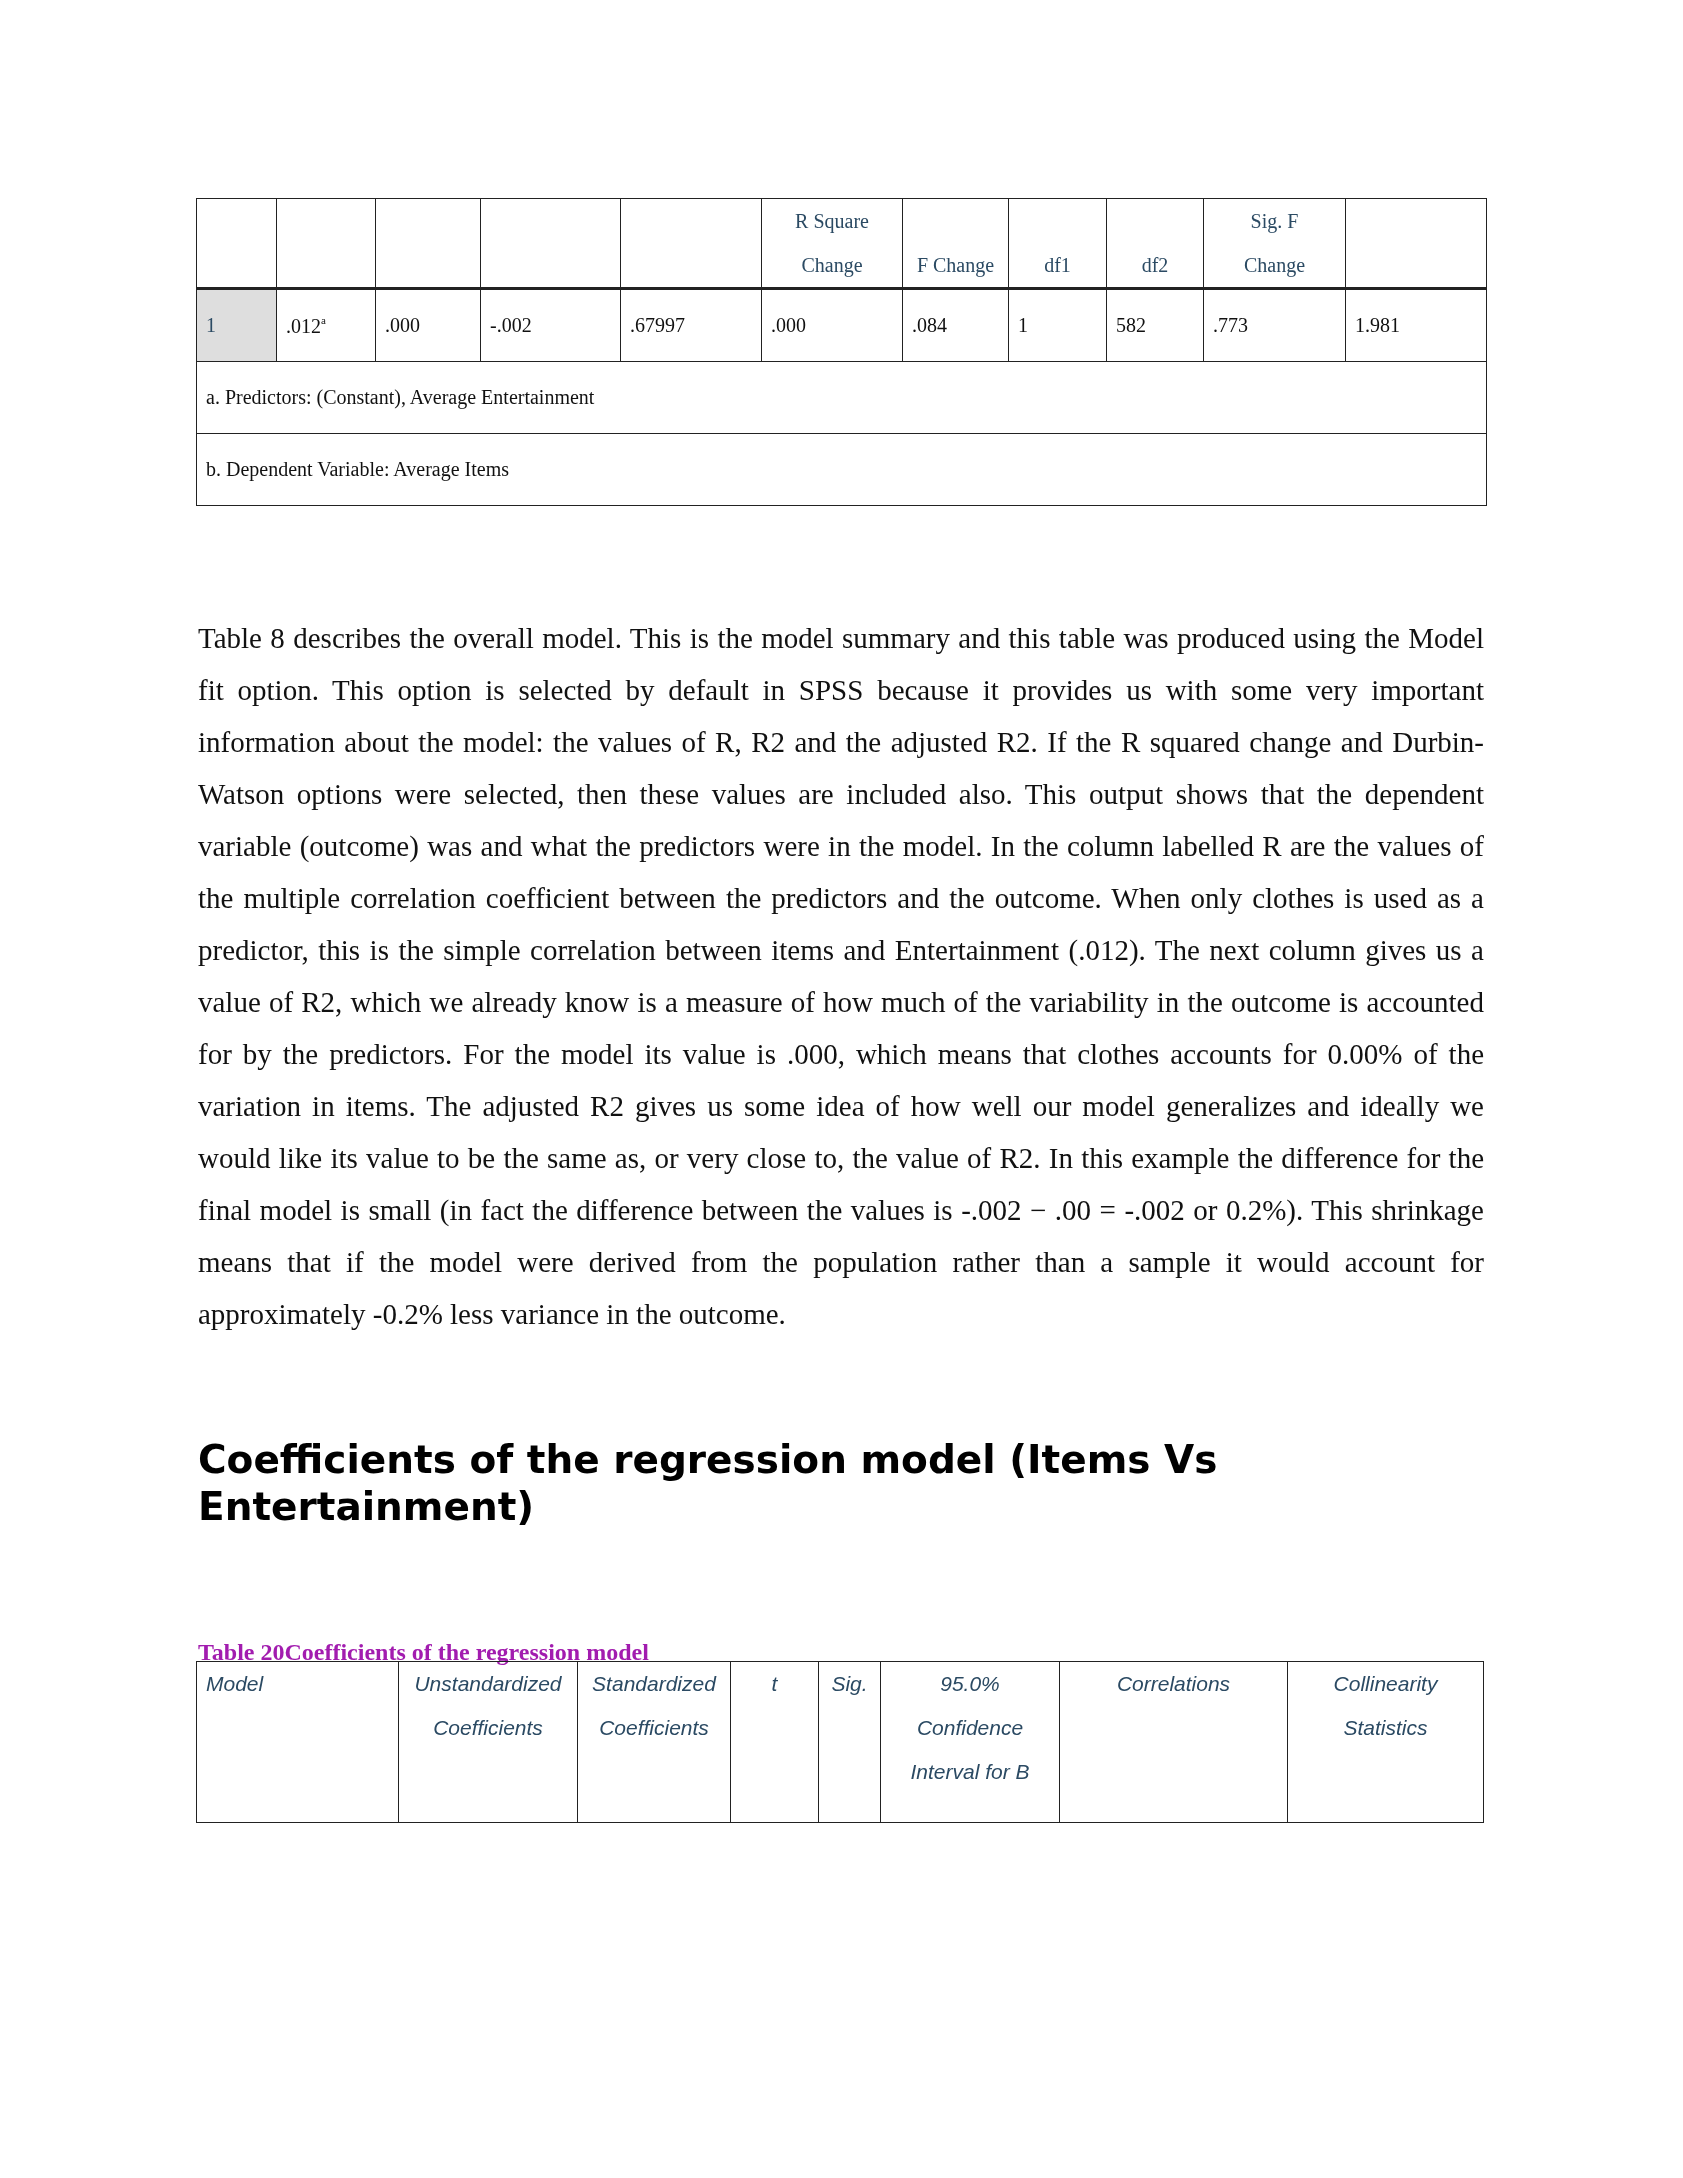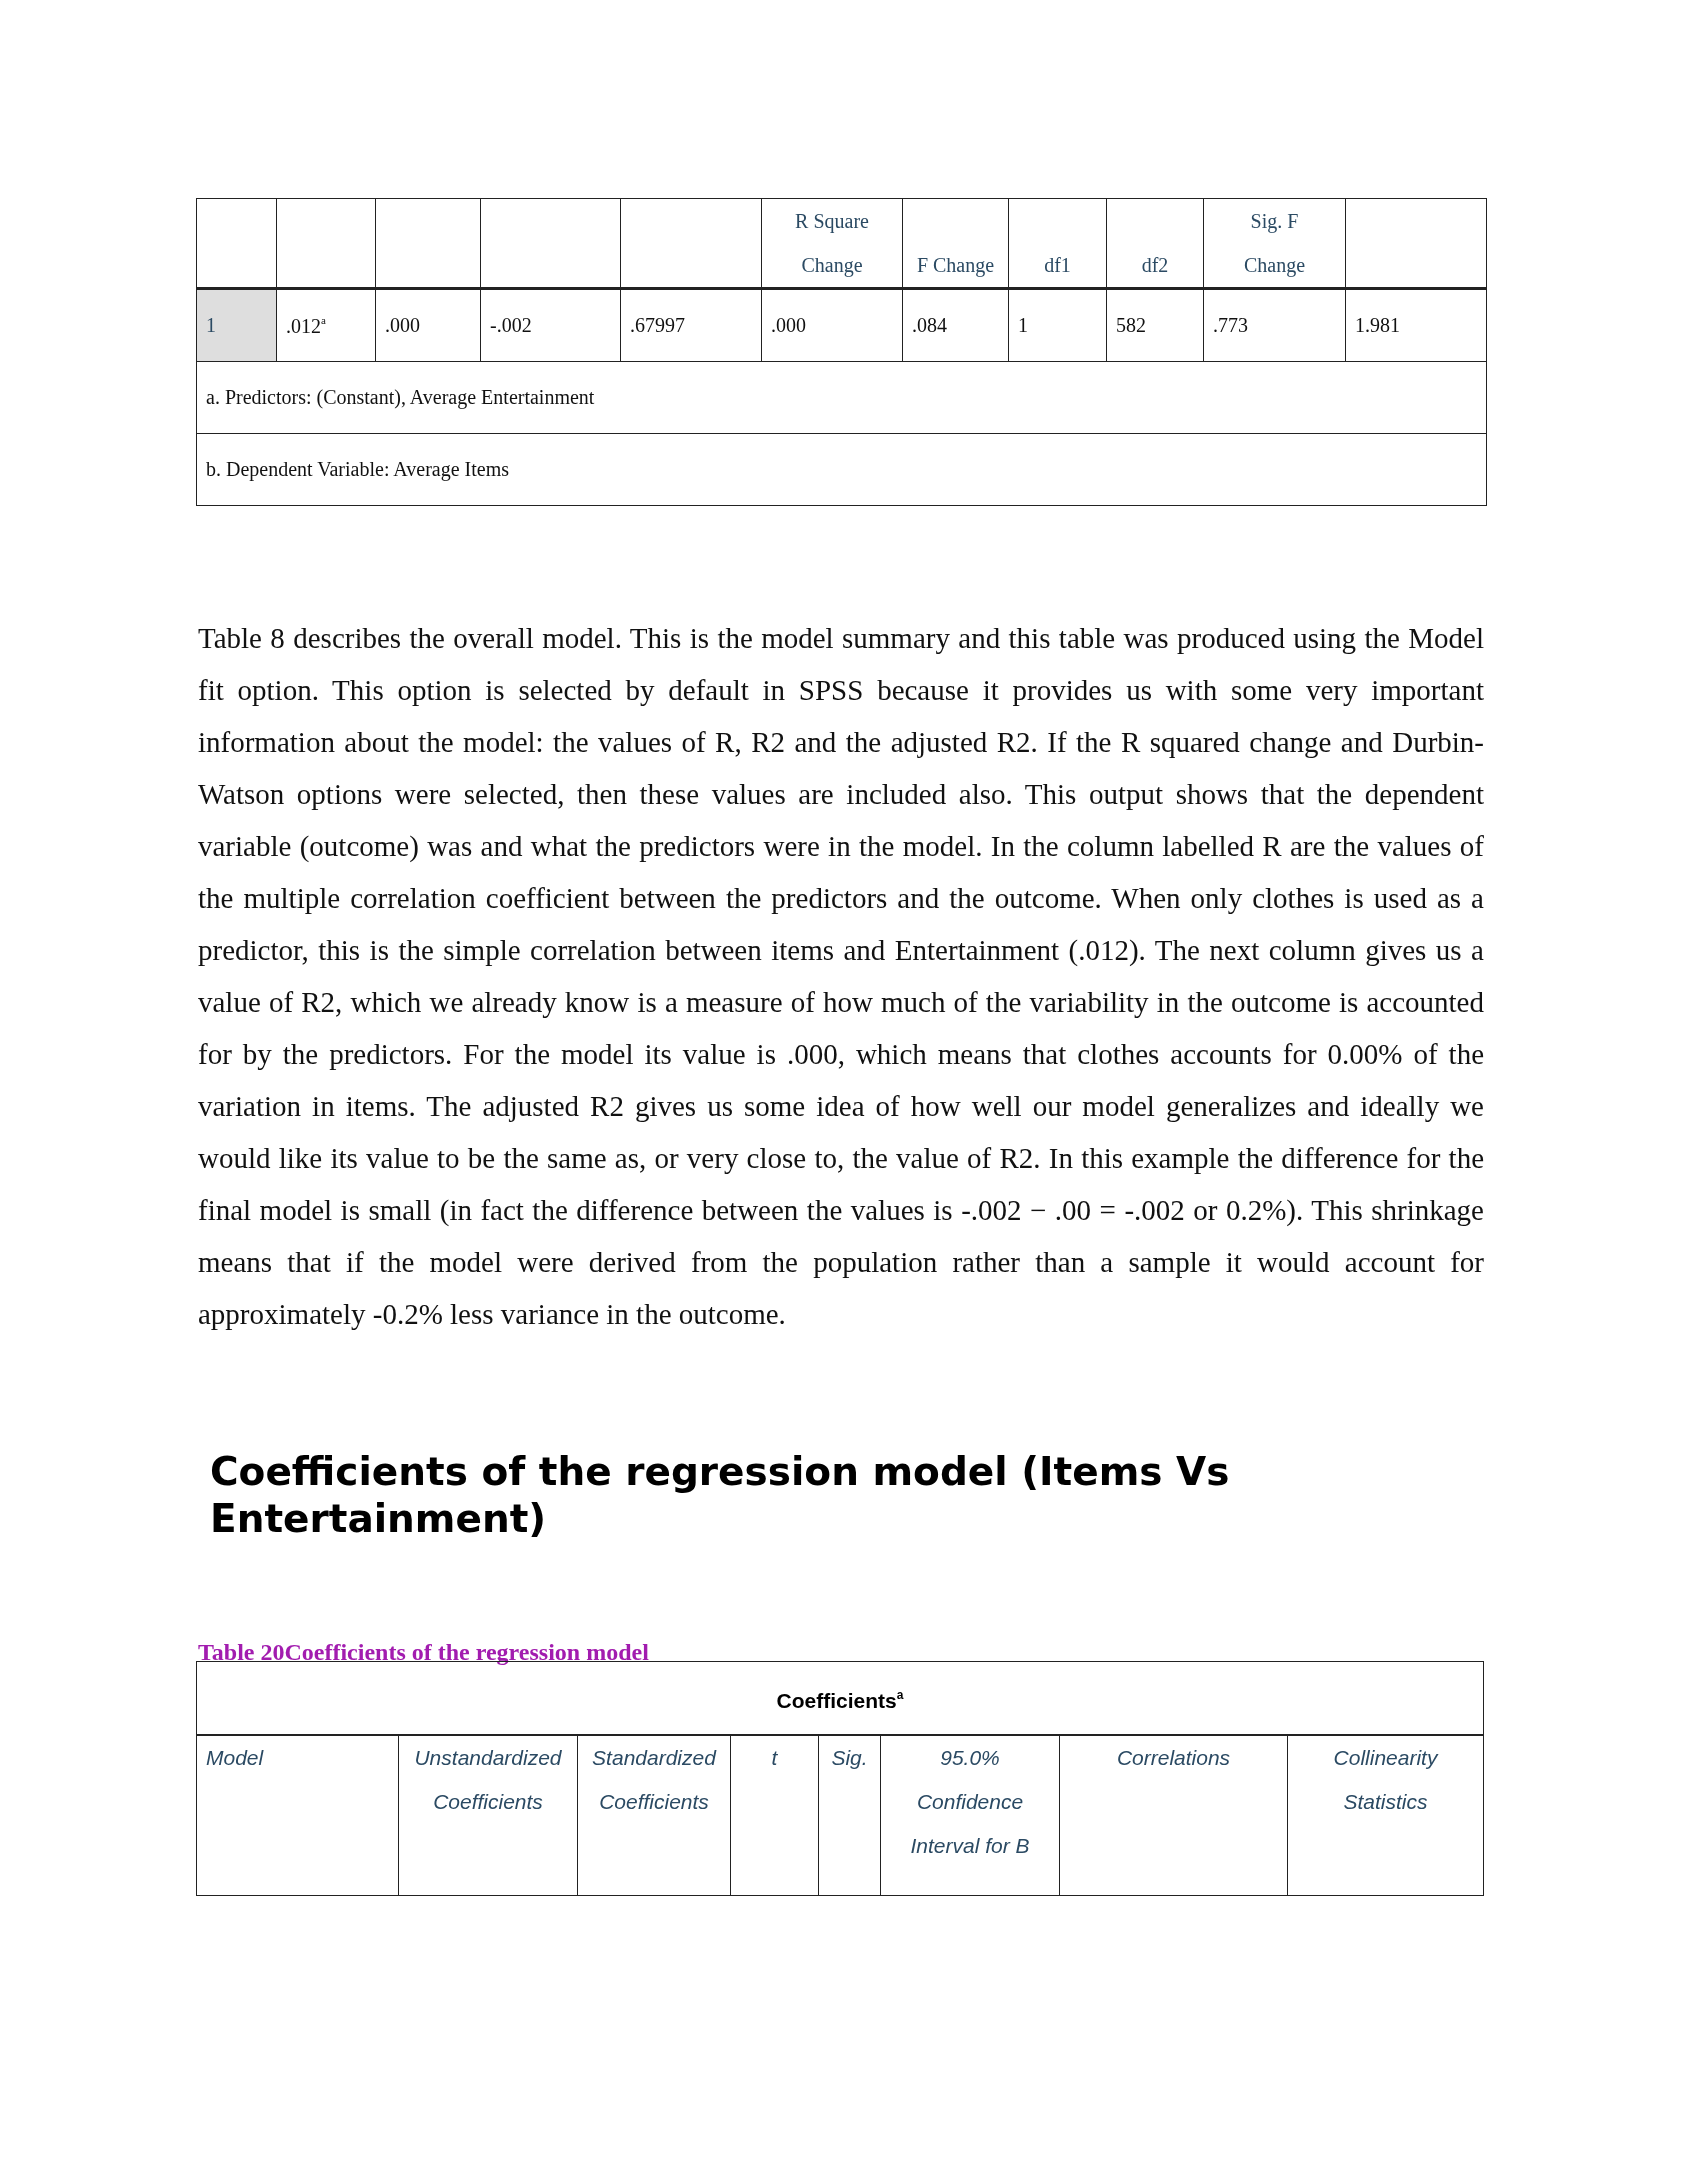--- a/index.html
+++ b/index.html
@@ -33,21 +33,21 @@
   
   .body-para {
     position: absolute; left: 198px; top: 612px; width: 1286px;
     margin: 0;
     font-family: "Liberation Serif", serif; font-size: 29px;
     line-height: 52px; color: #111; text-align: justify;
   }
 
   
   .section-heading {
-    position: absolute; left: 198px; top: 1436px; width: 1139px; margin: 12px;
+    position: absolute; left: 198px; top: 1436px; width: 1139px; margin: 0;
     font-family: "DejaVu Sans", sans-serif; font-weight: bold;
     font-size: 39px; line-height: 47px; color: #000;
   }
 
   
   .table-caption {
     position: absolute; left: 198px; top: 1638px; margin: 0;
     font-family: "Liberation Serif", serif; font-weight: bold;
     font-size: 24px; line-height: 28px; color: #a21caf;
   }
@@ -148,23 +148,20 @@
     <col style="width:202px">
       <col style="width:179px">
       <col style="width:153px">
     <col style="width:88px">
       <col style="width:62px">
       <col style="width:179px">
     <col style="width:228px">
       <col style="width:196px">
   </colgroup>
   <tbody>
-      <tr class="co-title">
-    <td colspan="8"><span>Coefficients</span><sup>a</sup></td>
-  </tr>
   <tr class="co-head">
     <td class="model-col">
       <span class="ln">Model</span>
     </td>
     <td>
       <span class="ln">Unstandardized</span>
       <span class="ln">Coefficients</span>
     </td>
     <td>
       <span class="ln">Standardized</span>

